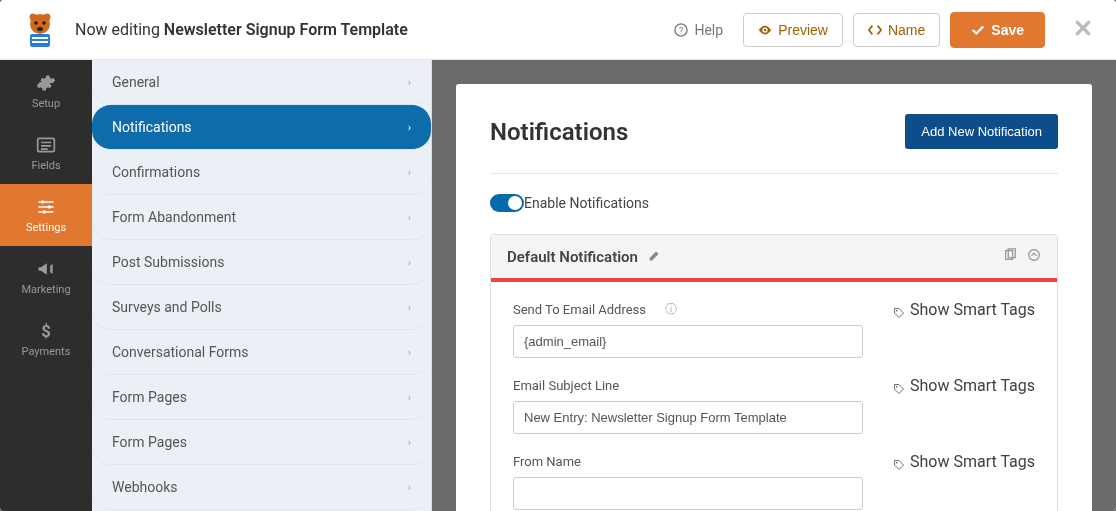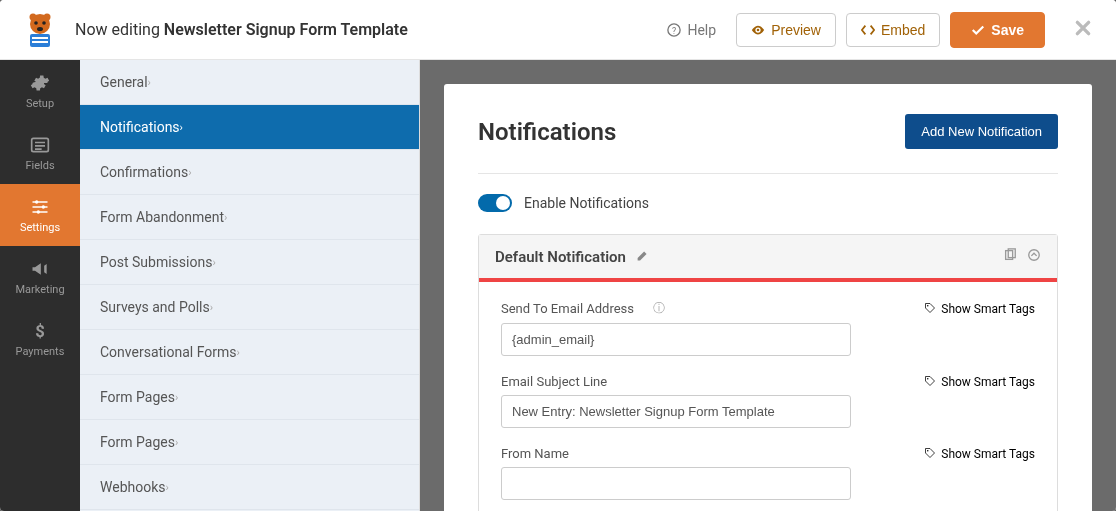--- a/index.html
+++ b/index.html
@@ -15,59 +15,59 @@
 .topbar-right { margin-left: auto; display: flex; align-items: center; gap: 10px; }
 .help-link { display: flex; align-items: center; gap: 6px; color: #777; font-size: 14px; cursor: pointer; padding: 6px 10px; }
 .btn { display: flex; align-items: center; gap: 6px; padding: 8px 14px; border: 1px solid #ccc; background: #fff; color: #a16207; font-size: 14px; border-radius: 4px; cursor: pointer; }
 .btn-save { background: #e27730; border-color: #e27730; color: #fff; font-weight: 600; padding: 9px 20px; }
 .close-btn { color: #bbb; font-size: 22px; cursor: pointer; margin-left: 15px; padding: 4px; }
 
 
 .body { display: flex; flex: 1; min-height: 0; }
 
 
-.rail { width: 80px; background: #2d2d2d; display: flex; flex-direction: column; }
+.rail { width: 92px; background: #2d2d2d; display: flex; flex-direction: column; }
 .rail-item { display: flex; flex-direction: column; align-items: center; justify-content: center; height: 62px; color: #999; font-size: 11px; cursor: pointer; gap: 4px; }
 .rail-item.active { background: #e27730; color: #fff; }
 .rail-item svg { width: 20px; height: 20px; }
 
 
 .settings-sidebar { width: 340px; background: #ebf0f6; border-right: 1px solid #ddd; overflow-y: auto; }
-.settings-item { display: flex; align-items: center; padding: 14px 20px; color: #555; font-size: 14px; cursor: pointer; border-bottom: 1px solid #dfe5ec; }
+.settings-item { display: flex; align-items: center; justify-content: space-between; padding: 14px 20px; color: #555; font-size: 14px; cursor: pointer; border-bottom: 1px solid #dfe5ec; border-radius: 19px; }
 .settings-item.active { background: #0e6cad; color: #fff; }
 .settings-item .chev { font-size: 11px; color: #aaa; }
 .settings-item.active .chev { color: #fff; }
 
 
 .main { flex: 1; background: #6b6b6b; padding: 24px; overflow-y: auto; }
 .panel { background: #fff; border-radius: 3px; padding: 30px 34px; min-height: 100%; }
 .panel-header { display: flex; align-items: center; justify-content: space-between; margin-bottom: 24px; }
 .panel-title { font-size: 24px; font-weight: 600; color: #333; }
 .btn-add { background: #0e4d8c; color: #fff; border: none; padding: 10px 16px; font-size: 13px; font-weight: 400; border-radius: 3px; cursor: pointer; }
 
 .hr { border: none; border-top: 1px solid #e5e5e5; margin-bottom: 20px; }
 
-.toggle-row { display: flex; align-items: center; gap: 12px; margin-bottom: 22px; }
+.toggle-row { display: flex; align-items: center; margin-bottom: 22px; }
 .toggle { width: 34px; height: 18px; background: #036aab; border-radius: 10px; position: relative; cursor: pointer; }
 .toggle::after { content: ""; position: absolute; right: 2px; top: 2px; width: 14px; height: 14px; background: #fff; border-radius: 50%; }
 .toggle-label { font-size: 14px; color: #444; }
 
 .notif-card { border: 1px solid #ddd; border-radius: 3px; }
 .notif-head { display: flex; align-items: center; padding: 12px 16px; background: #f5f5f5; border-bottom: 4px solid #ef4444; }
 .notif-head-title { font-weight: 600; color: #444; font-size: 15px; }
 .edit-icon { margin-left: 10px; color: #888; cursor: pointer; }
 .notif-head-right { margin-left: auto; display: flex; gap: 10px; color: #999; }
 .notif-head-right span { cursor: pointer; font-size: 13px; }
 
 .notif-body { padding: 18px 22px 6px; }
 .field-group { margin-bottom: 18px; }
 .field-header { display: flex; align-items: center; justify-content: space-between; margin-bottom: 6px; }
 .field-label { font-size: 13px; color: #555; display: flex; align-items: center; gap: 19px; }
 .help-q { color: #aaa; font-size: 12px; }
-.smart-tags { font-size: 12px; color: #000000; display: flex; align-items: flex-start; gap: 5px; cursor: pointer; }
+.smart-tags { font-size: 16px; color: #404040; display: flex; align-items: flex-end; gap: 5px; cursor: pointer; }
 .field-input { width: 100%; max-width: 350px; padding: 8px 10px; border: 1px solid #ccc; border-radius: 3px; font-size: 13px; color: #555; }
 
 svg { fill: currentColor; }
 </style>
 </head>
 <body>
 
 <div class="app">
 
   <div class="topbar">
@@ -99,21 +99,21 @@
         <svg width="14" height="14" viewBox="0 0 16 16">
             <path d="M8 3C4 3 1 8 1 8s3 5 7 5 7-5 7-5-3-5-7-5zm0 8a3 3 0 110-6 3 3 0 010 6z"></path>
             <circle cx="8" cy="8" r="1.5"></circle>
           </svg>
         <span>Preview</span>
       </button>
       <button class="btn">
         <svg width="14" height="14" viewBox="0 0 16 16">
             <path d="M5 3L1 8l4 5M11 3l4 5-4 5" fill="none" stroke="currentColor" stroke-width="2"></path>
           </svg>
-        <span>Embed</span>
+        <span>Name</span>
       </button>
       <button class="btn btn-save">
         <svg width="14" height="14" viewBox="0 0 16 16">
             <path d="M2 8l4 4 8-8" fill="none" stroke="currentColor" stroke-width="2.5"></path>
           </svg>
         <span>Save</span>
       </button>
       <div class="close-btn">
         <svg width="18" height="18" viewBox="0 0 16 16">
             <path d="M3 3l10 10M13 3L3 13" stroke="currentColor" stroke-width="3" stroke-linecap="round"></path>

